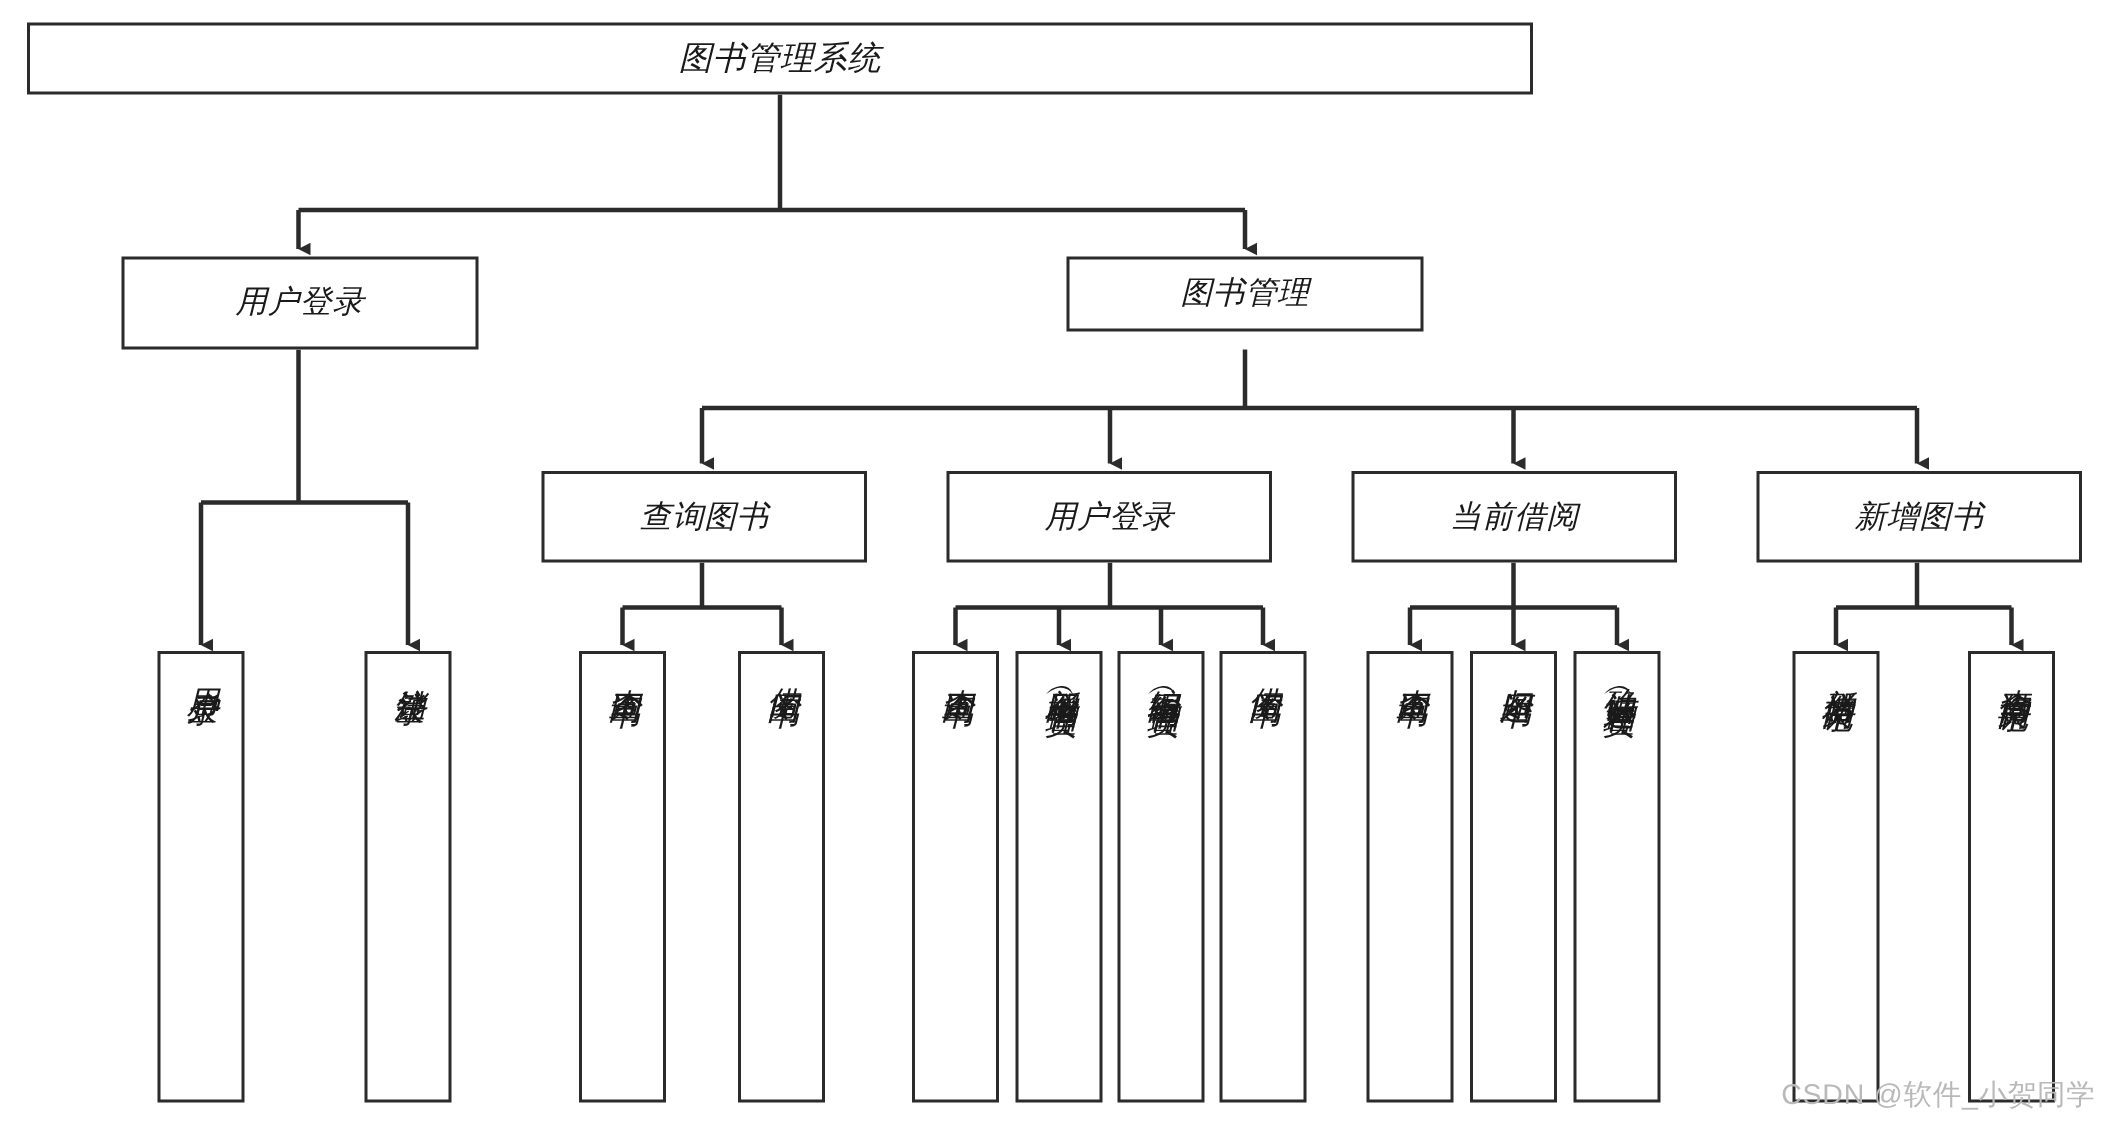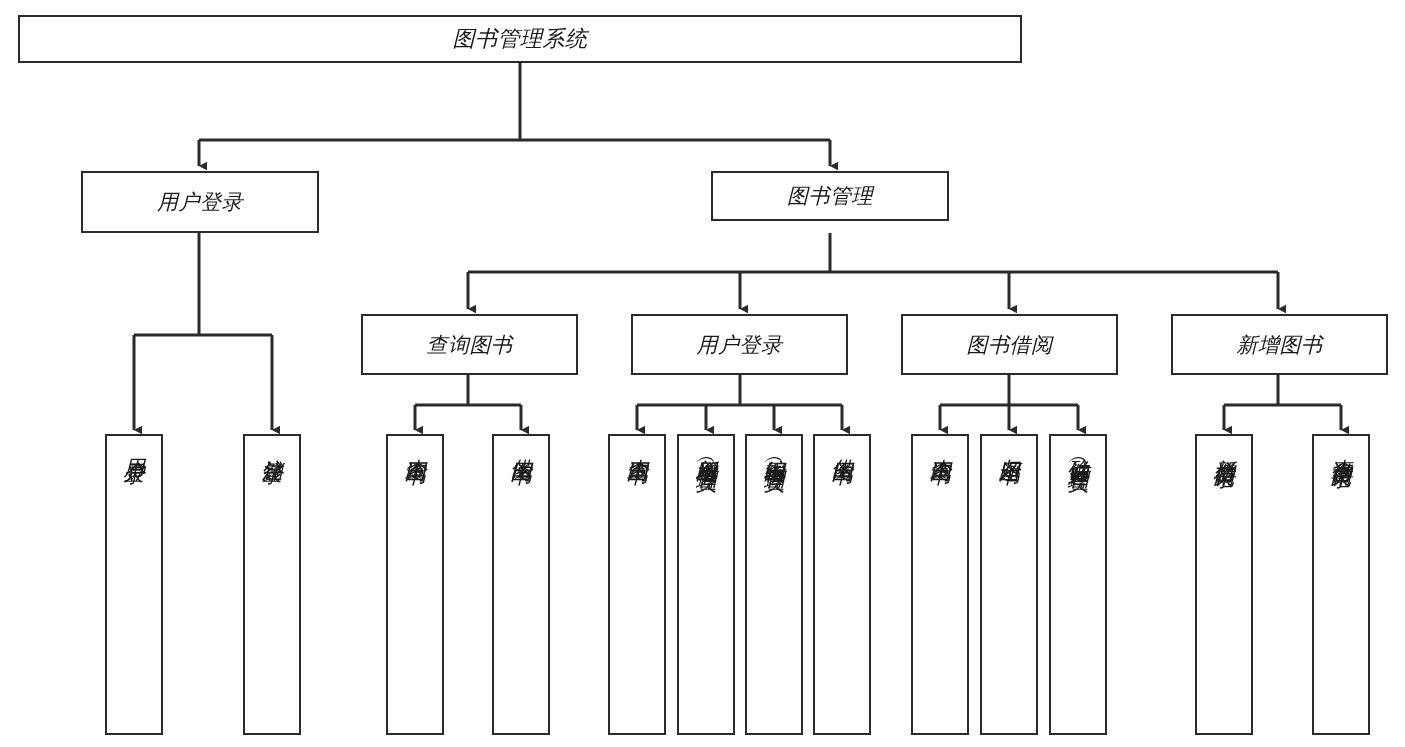--- a/index.html
+++ b/index.html
@@ -148,21 +148,21 @@
 
   <div class="node level2" style="left:361px; top:314px; width:217px; height:61px;">
     <span class="label">查询图书</span>
   </div>
 
   <div class="node level2" style="left:631px; top:314px; width:217px; height:61px;">
     <span class="label">用户登录</span>
   </div>
 
   <div class="node level2" style="left:901px; top:314px; width:217px; height:61px;">
-    <span class="label">图书借阅</span>
+    <span class="label">当前借阅</span>
   </div>
 
   <div class="node level2" style="left:1171px; top:314px; width:217px; height:61px;">
     <span class="label">新增图书</span>
   </div>
 
   <div class="node leaf" style="left:105px; top:434px; width:58px; height:301px;">
     <span class="label">用户登录</span>
   </div>
 
@@ -207,14 +207,15 @@
   </div>
 
   <div class="node leaf" style="left:1195px; top:434px; width:58px; height:301px;">
     <span class="label">新增借阅记录</span>
   </div>
 
   <div class="node leaf" style="left:1312px; top:434px; width:58px; height:301px;">
     <span class="label">查询借阅记录</span>
   </div>
 
+  <div id="watermark">CSDN @软件_小贺同学</div>
 
 </div>
 
 </body></html>

